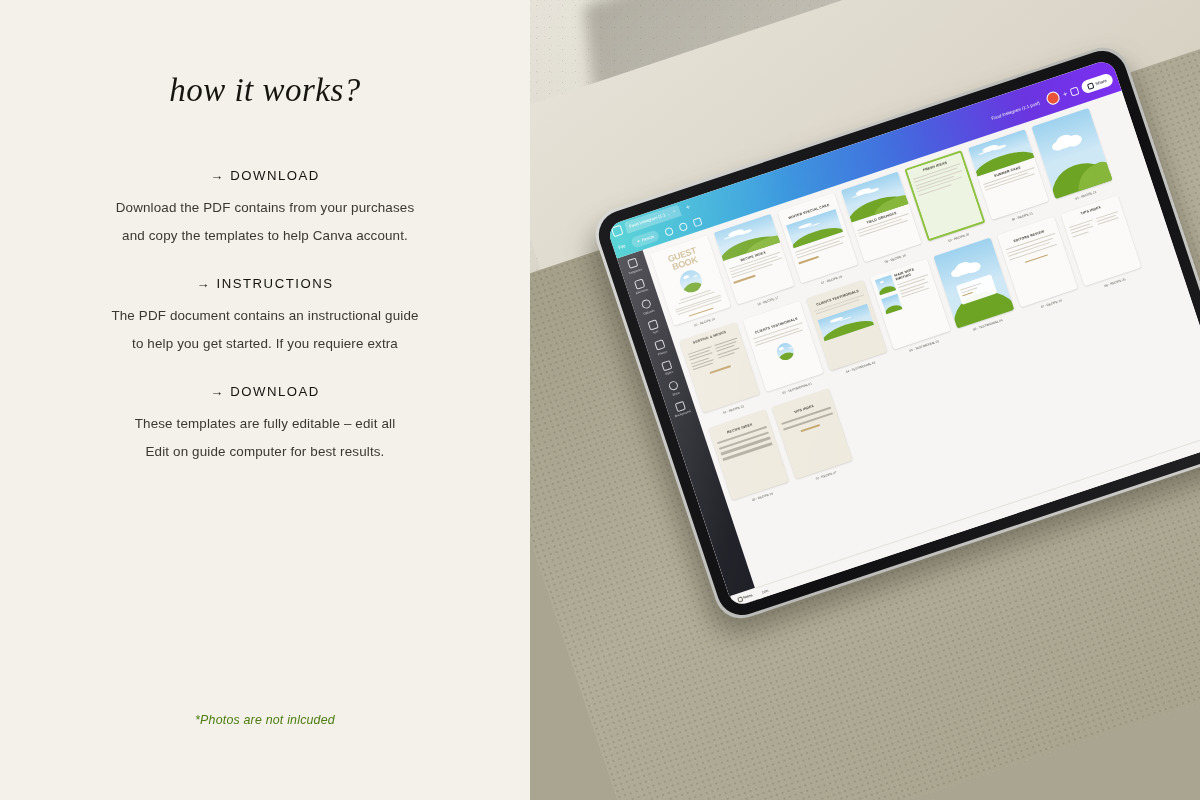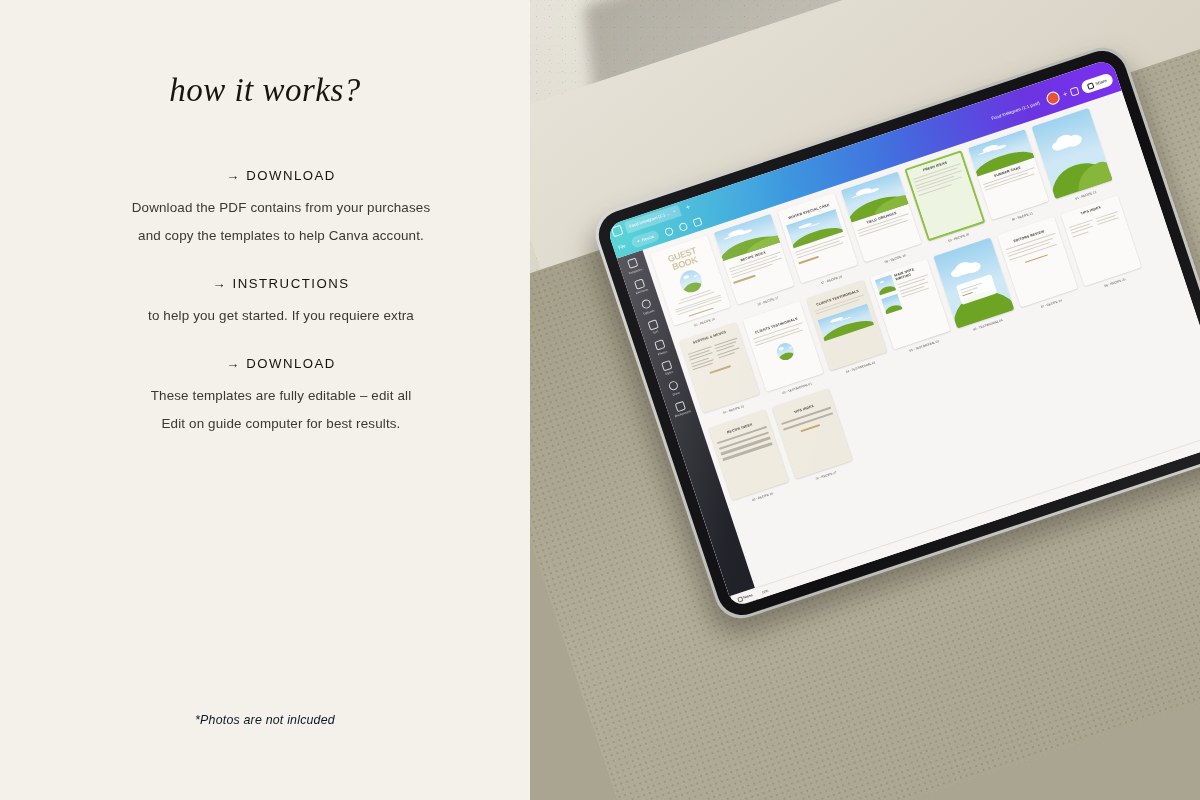--- a/index.html
+++ b/index.html
@@ -31,21 +31,21 @@
     left: 0; top: 72px;
     width: 530px;
     text-align: center;
     font-family: "Liberation Serif", serif;
     font-style: italic;
     font-size: 33px;
     color: #17150f;
     letter-spacing: 0.5px;
   }
 
-  .steps { position: absolute; left: 16px; top: 168px; width: 444px; }
+  .steps { position: absolute; left: 0; top: 168px; width: 444px; }
 
   .step { width: 530px; text-align: center; margin-bottom: 26px; }
 
   .step-head {
     font-size: 13.2px;
     letter-spacing: 1.5px;
     color: #16140f;
     font-weight: 400;
     margin-bottom: 11px;
     white-space: nowrap;
@@ -60,21 +60,21 @@
     white-space: nowrap;
   }
 
   #footnote {
     position: absolute;
     left: 0; top: 713px;
     width: 530px;
     text-align: center;
     font-size: 12.4px;
     font-style: italic;
-    color: #0f172a;
+    color: #4d7c0f;
     letter-spacing: 0.2px;
   }
 
   
   #scene {
     position: absolute;
     left: 530px; top: 0;
     width: 670px; height: 800px;
     overflow: hidden;
     background: #a9a591;
@@ -404,20 +404,21 @@
         </div>
         <div class="step-line">Download the PDF contains from your purchases</div>
         <div class="step-line">and copy the templates to help Canva account.</div>
       </div>
 
 
       <div class="step">
         <div class="step-head">
           <span class="arrow">→</span><span>INSTRUCTIONS</span>
         </div>
+        <div class="step-line">The PDF document contains an instructional guide</div>
         <div class="step-line">to help you get started. If you requiere extra</div>
       </div>
 
       <div class="step">
         <div class="step-head">
           <span class="arrow">→</span><span>DOWNLOAD</span>
         </div>
         <div class="step-line">These templates are fully editable – edit all</div>
         <div class="step-line">Edit on guide computer for best results.</div>
       </div>

